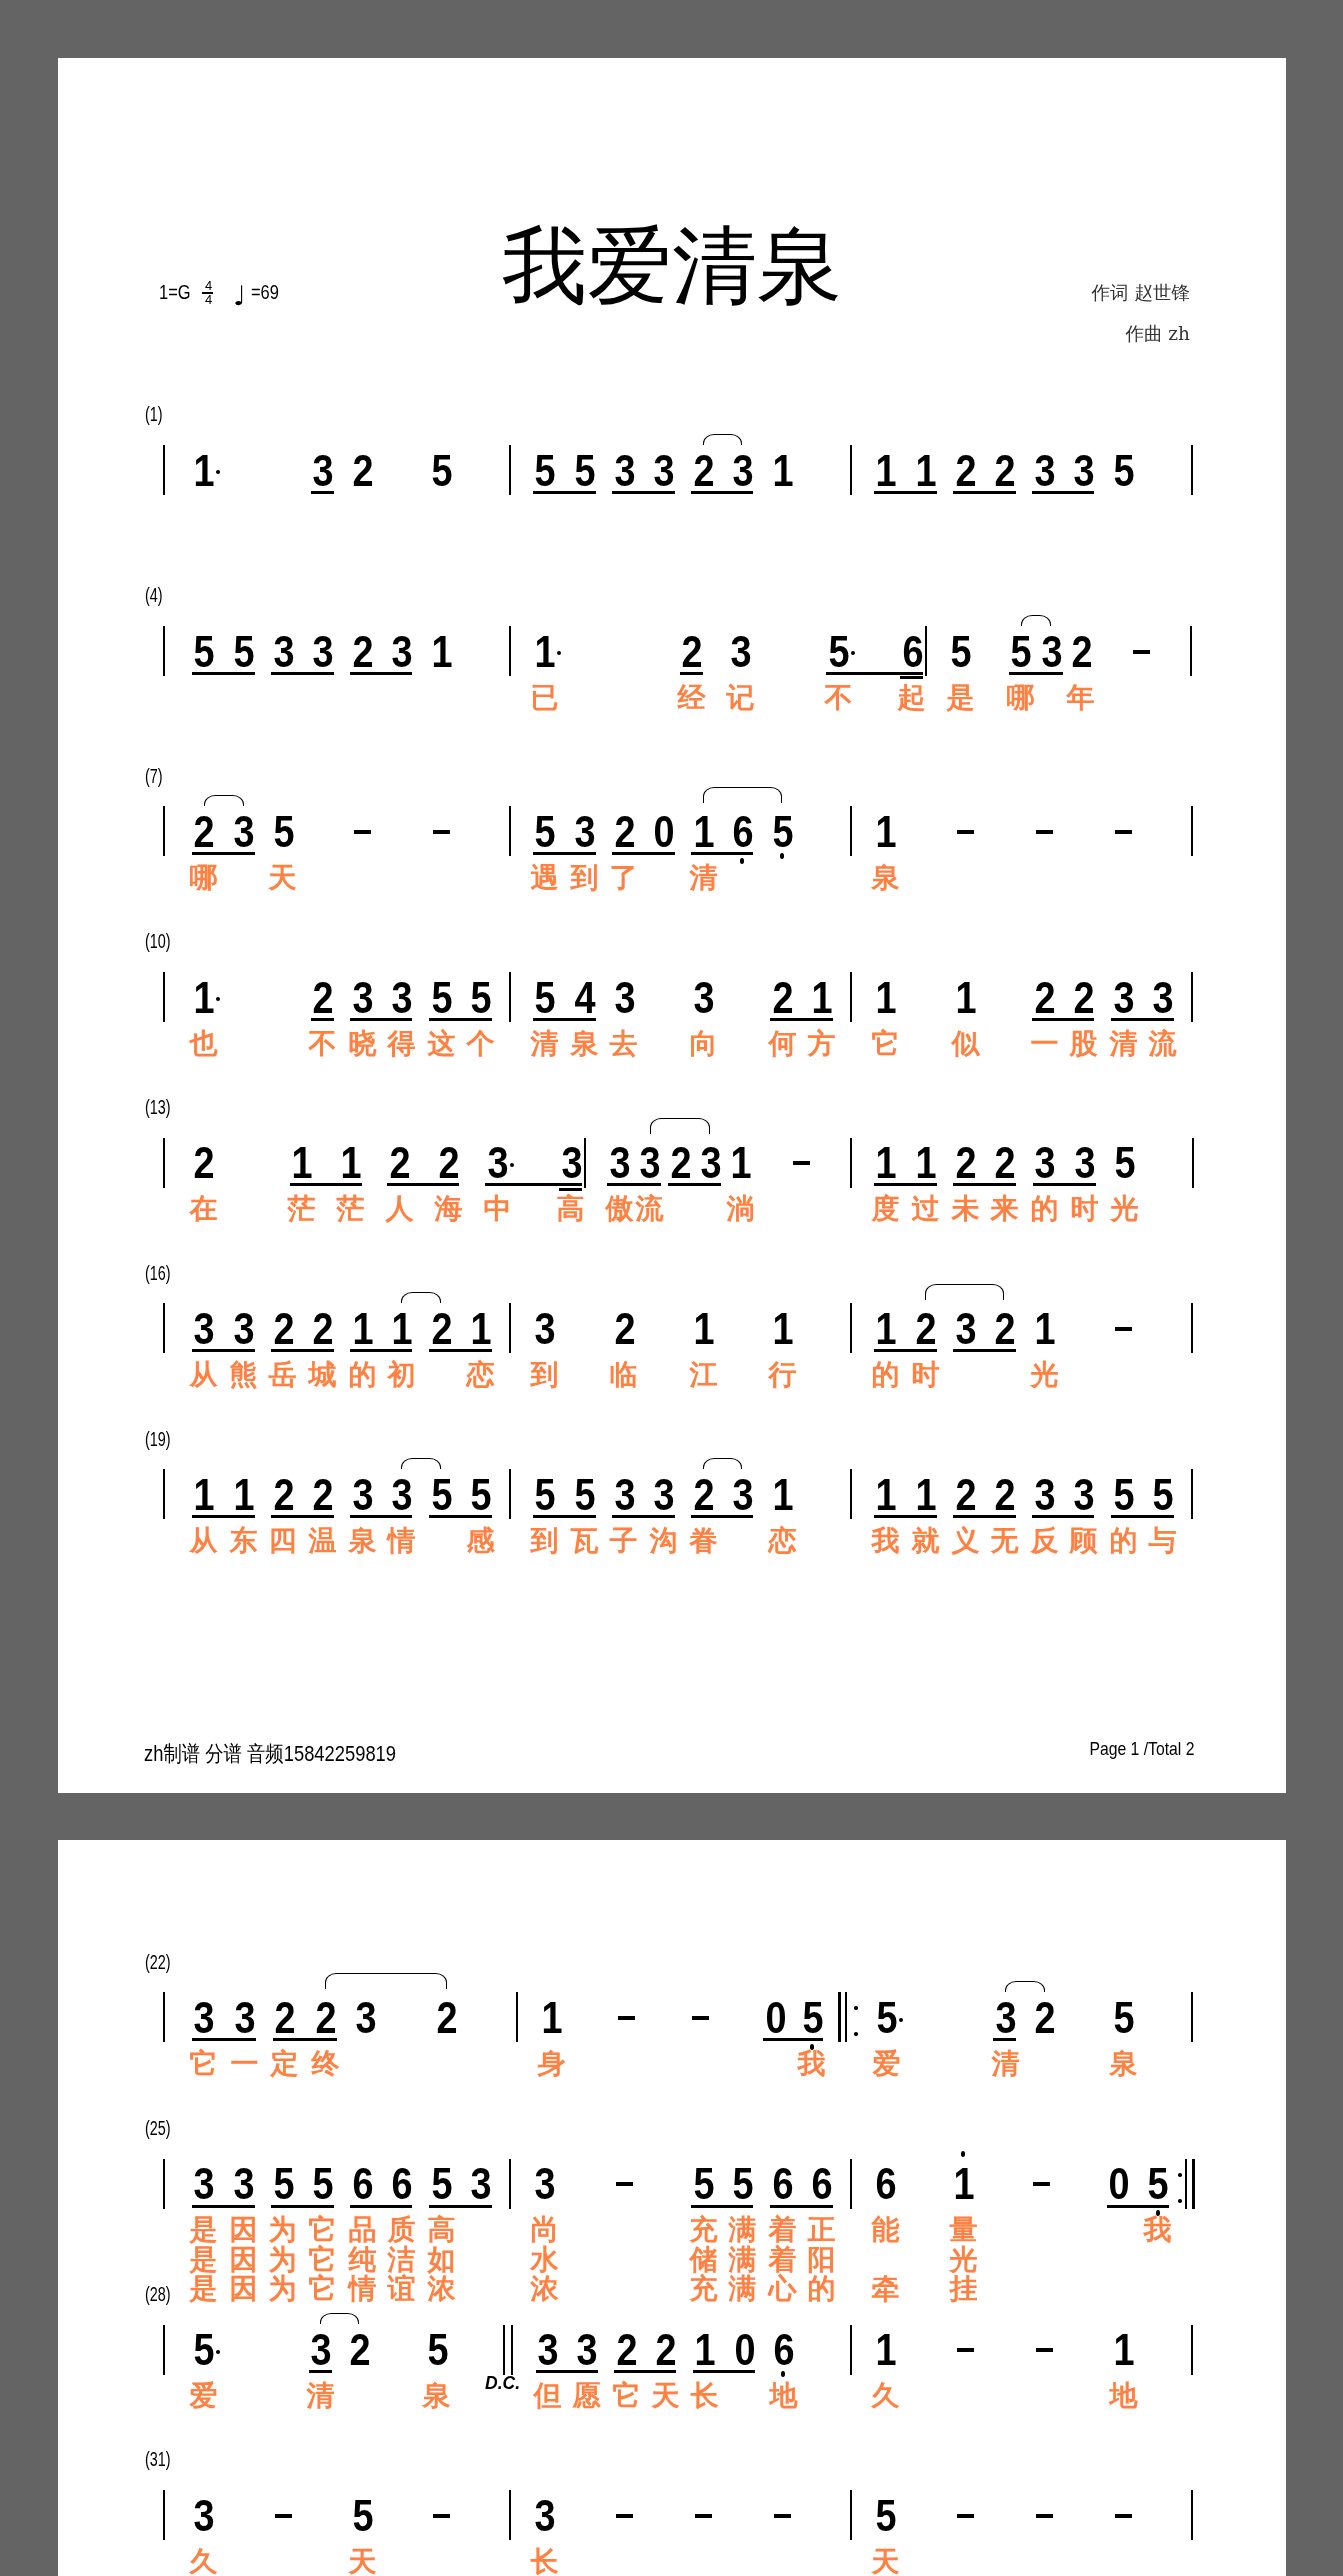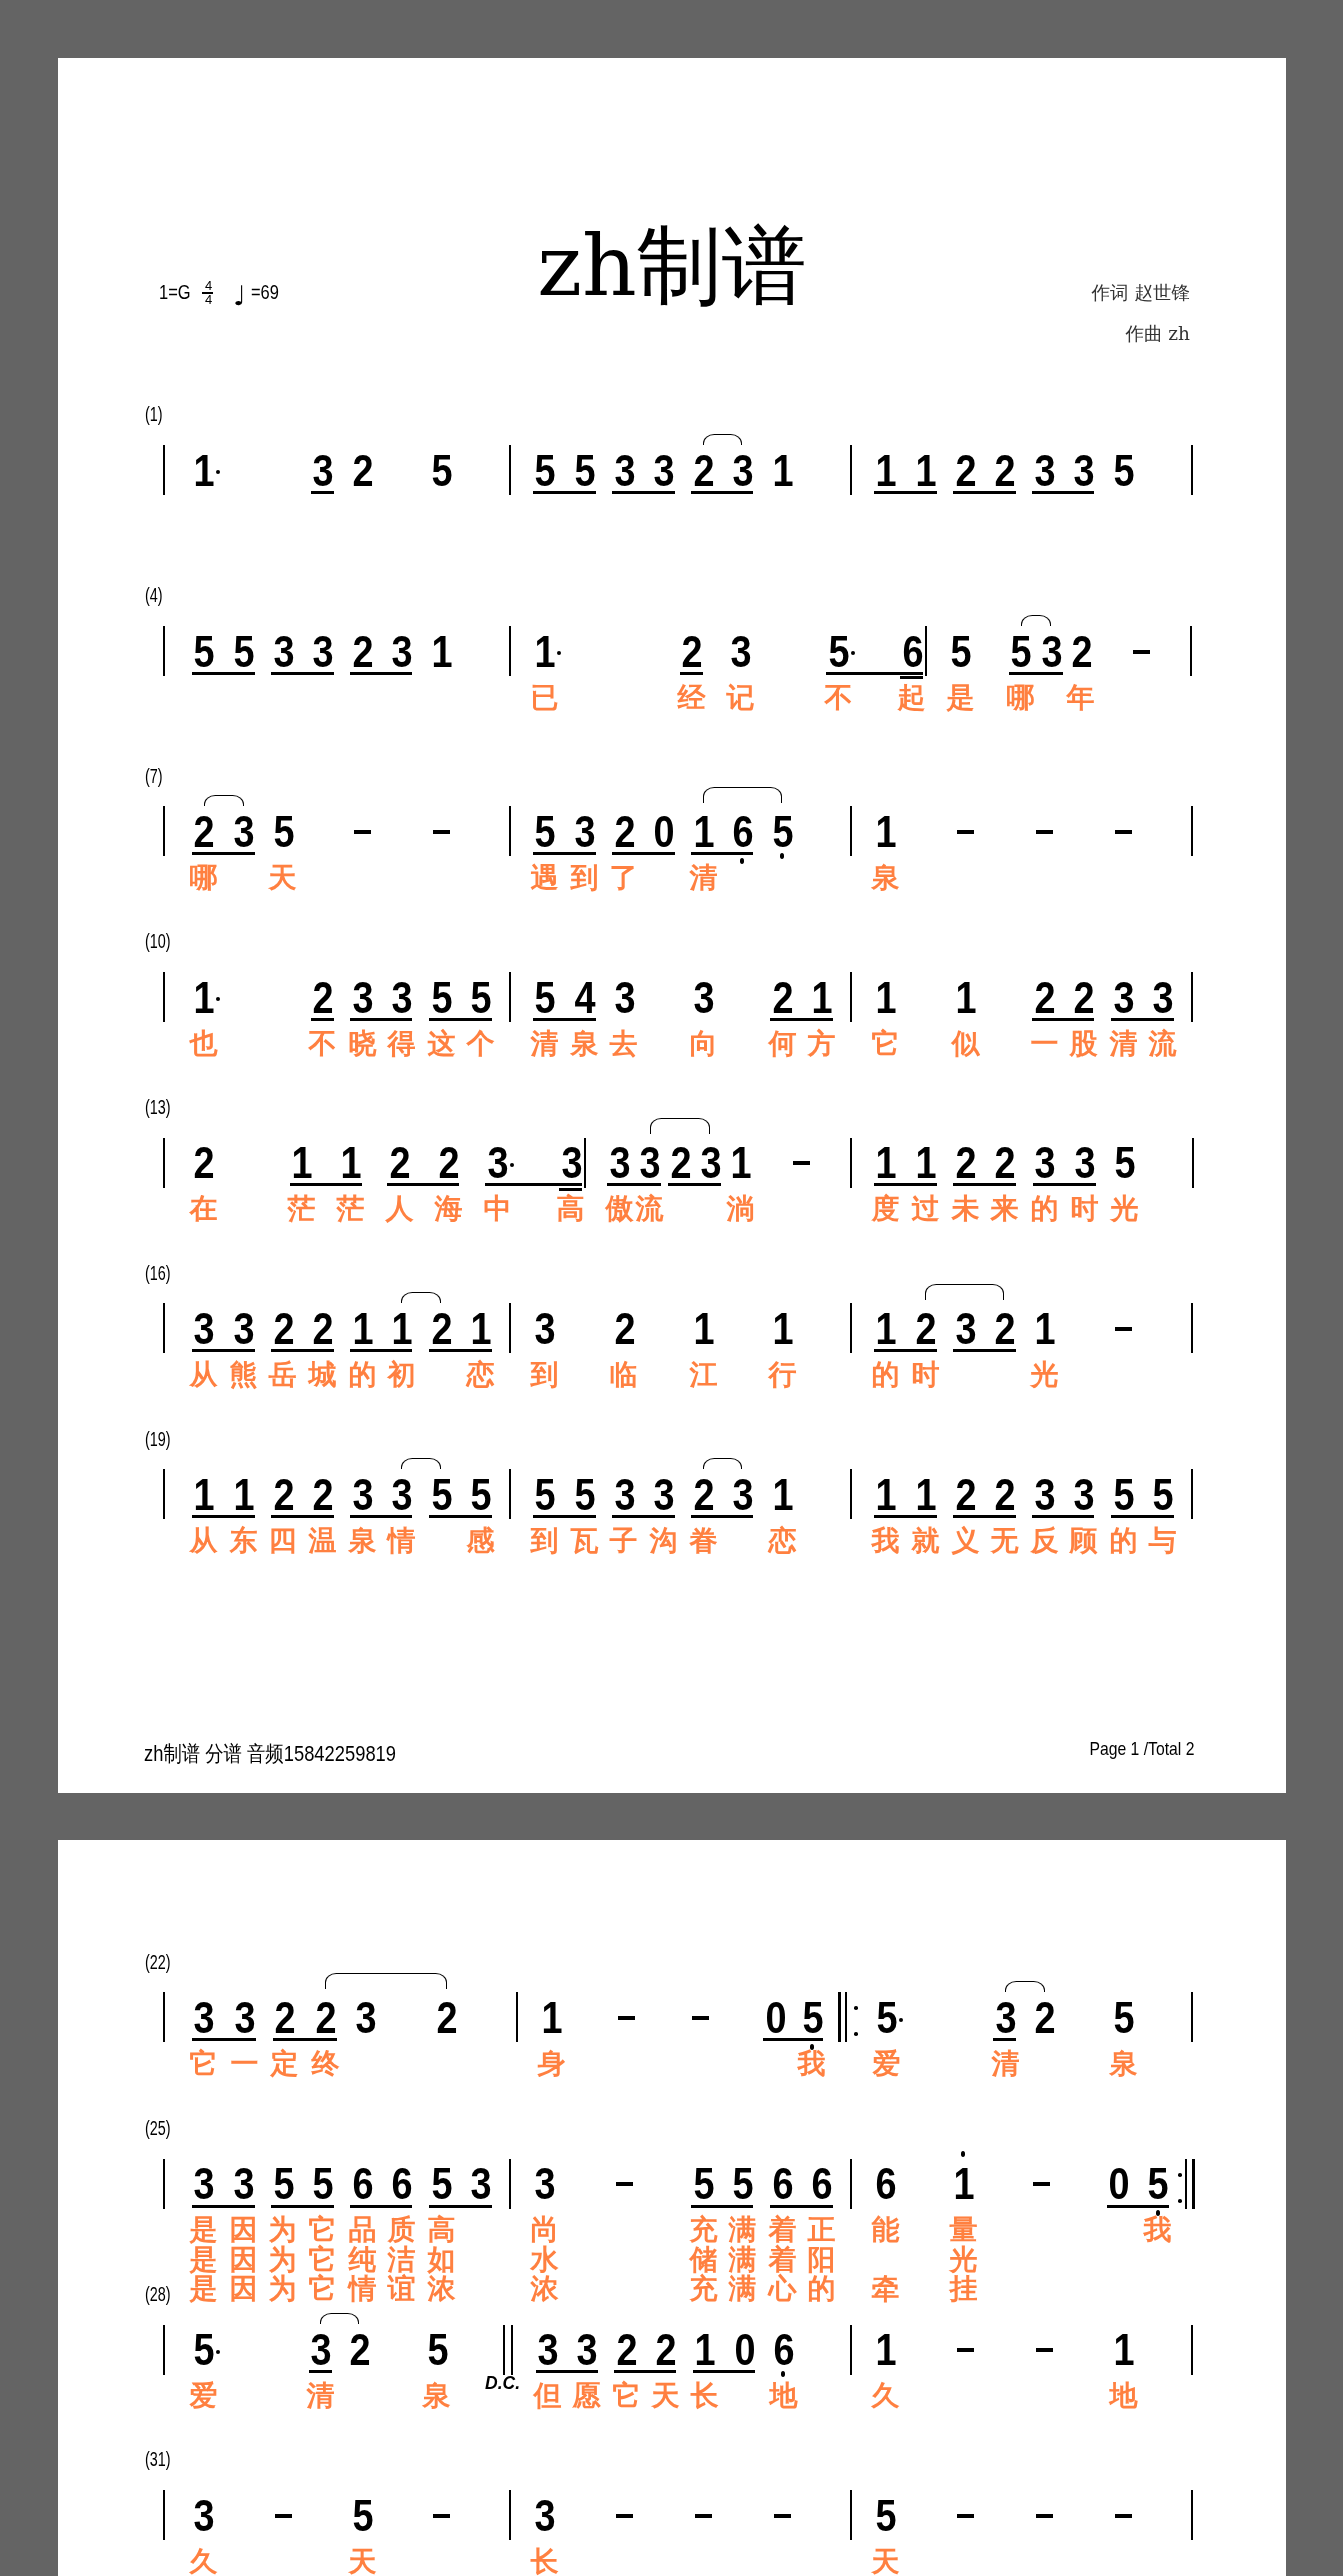--- a/index.html
+++ b/index.html
@@ -37,21 +37,21 @@
 .slur{position:absolute;box-sizing:border-box;border:1.5px solid #000;border-bottom:none;border-radius:11.3px 11.3px 0 0 / 9.3px 9.3px 0 0;}
 .lyric{position:absolute;width:31px;text-align:center;font-weight:bold;font-size:28px;line-height:29px;font-family:"DejaVu Sans",sans-serif;}
 .anno{position:absolute;font-style:italic;font-weight:bold;font-size:17.5px;line-height:17.5px;white-space:nowrap;}
 </style>
 </head>
 <body>
 
 <div class="page" id="page-1"></div>
 <div class="page" id="page-2"></div>
 
-<div class="hdr title">zh制谱</div>
+<div class="hdr title">我爱清泉</div>
 <div class="hdr keysig">1=G</div>
 <div class="hdr ts ts-top">4</div>
 <div class="hdr ts-line"></div>
 <div class="hdr ts ts-bot">4</div>
 <div class="hdr tempo-note">♩</div>
 <div class="hdr tempo">=69</div>
 <div class="hdr credit lyricist">作词  赵世锋</div>
 <div class="hdr credit composer">作曲  zh</div>
 
 <div id="score">

